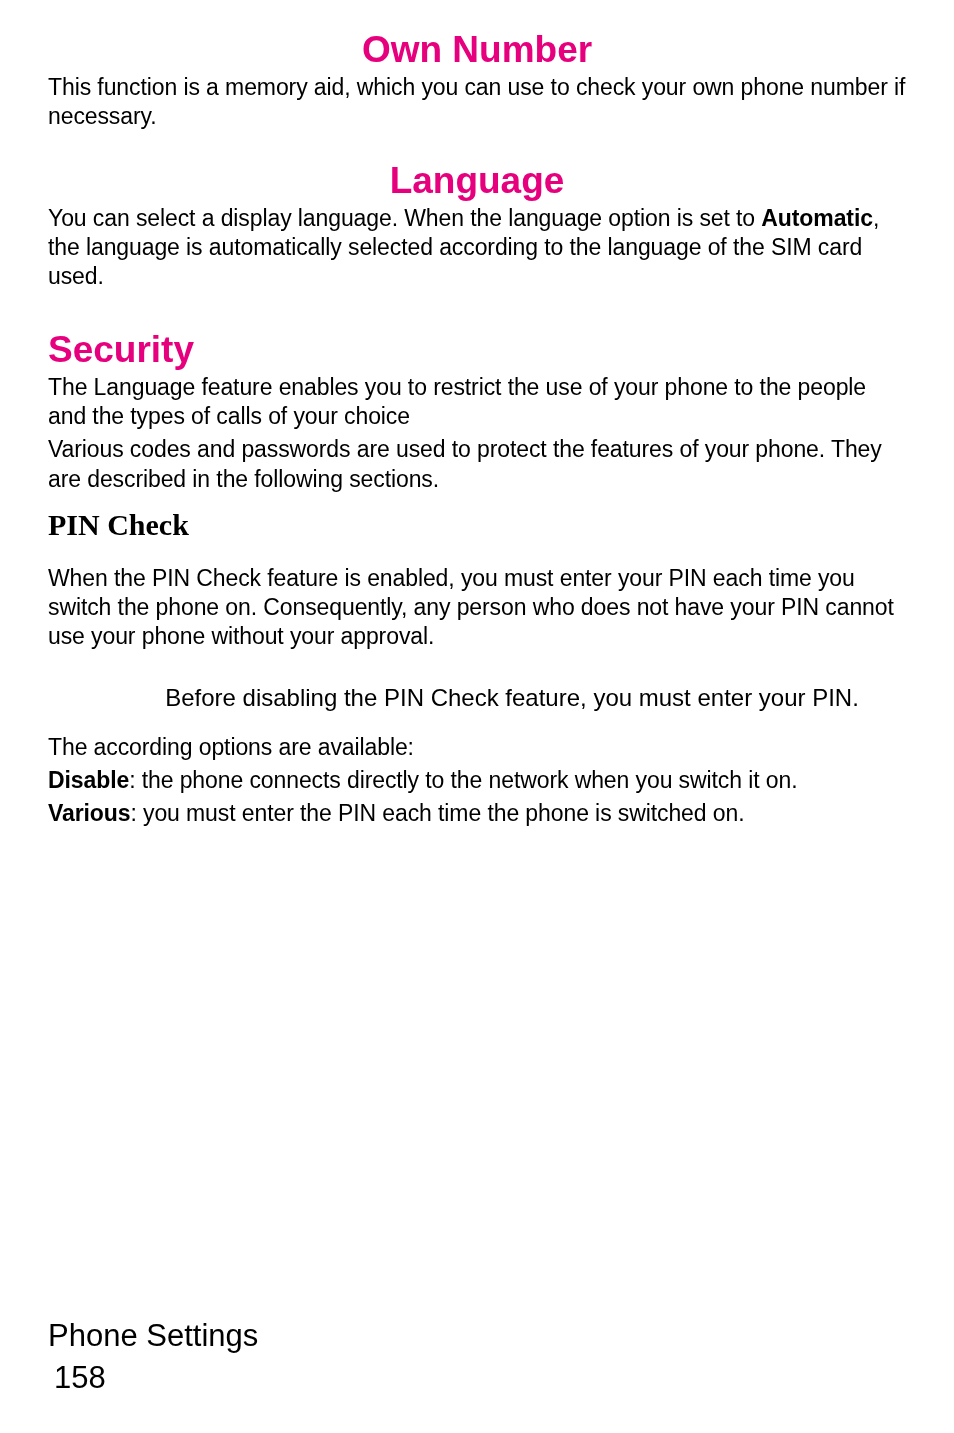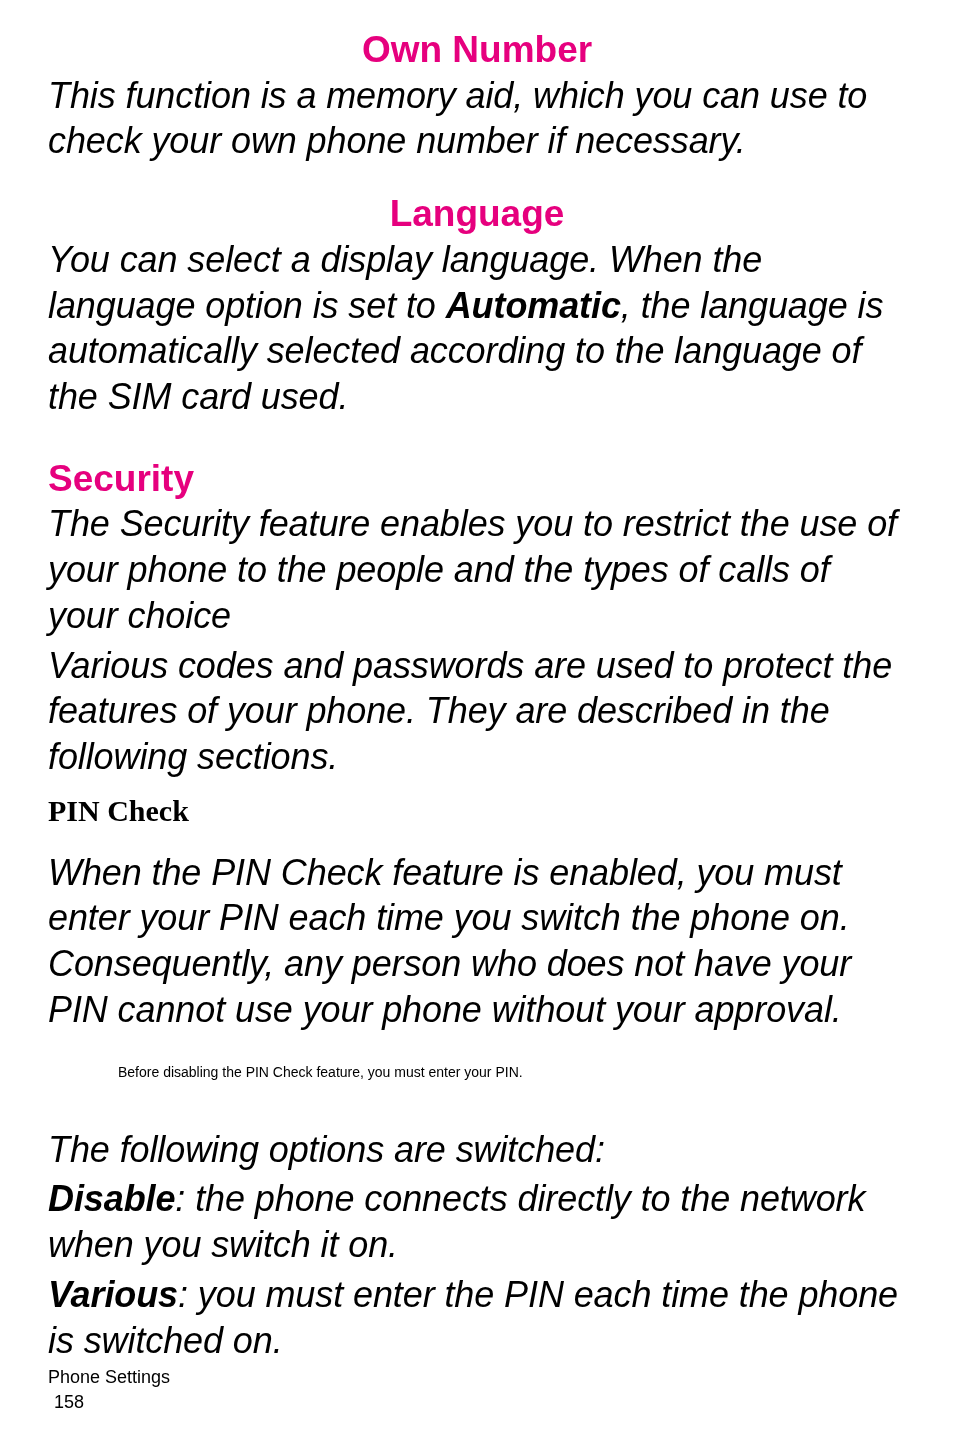--- a/index.html
+++ b/index.html
@@ -30,64 +30,64 @@
   }
   .h3 {
     font-size: 30px;
     font-weight: 700;
     font-family: Liberation Serif, serif;
     font-stretch: condensed;
     margin-top: 14px;
     margin-bottom: 22px;
   }
   .body {
-    font-size: 36px;
+    font-size: 23px;
     line-height: 1.27;
     letter-spacing: -0.1px;
-    font-style: italic;
   }
   .body + .body { margin-top: 4px; }
   .para-gap { margin-top: 30px; }
   .sec-break { margin-top: 39px; }
   .note {
-    font-size: 14px;
+    font-size: 24px;
     line-height: 1.3;
-    margin: 30px 0 46px 70px;
+    margin: 30px 0 20px 70px;
+    text-align: center;
   }
   .bold { font-weight: 700; }
   .footer {
     position: absolute;
     left: 48px;
-    bottom: 19px;
-    font-size: 18px;
+    bottom: 34px;
+    font-size: 31px;
     line-height: 1.35;
   }
   .footer .pg { margin-left: 6px; }
 </style>
 </head>
 <body>
 
 <h2 class="h-color h1">Own Number</h2>
 <p class="body">This function is a memory aid, which you can use to check your own phone number if necessary.</p>
 
 <h2 class="h-color h1 para-gap">Language</h2>
 <p class="body">
   <span>You can select a display language. When the language option is set to </span><span class="bold">Automatic</span><span>, the language is automatically selected according to the language of the SIM card used.</span>
 </p>
 
 <h2 class="h-color h2 sec-break">Security</h2>
-<p class="body">The Security feature enables you to restrict the use of your phone to the people and the types of calls of your choice</p>
+<p class="body">The Language feature enables you to restrict the use of your phone to the people and the types of calls of your choice</p>
 <p class="body">Various codes and passwords are used to protect the features of your phone. They are described in the following sections.</p>
 
 <h3 class="h3">PIN Check</h3>
 <p class="body">When the PIN Check feature is enabled, you must enter your PIN each time you switch the phone on. Consequently, any person who does not have your PIN cannot use your phone without your approval.</p>
 
 <p class="note">Before disabling the PIN Check feature, you must enter your PIN.</p>
 
-<p class="body">The following options are switched:</p>
+<p class="body">The according options are available:</p>
 <p class="body">
   <span class="bold">Disable</span><span>: the phone connects directly to the network when you switch it on.</span>
 </p>
 <p class="body">
   <span class="bold">Various</span><span>: you must enter the PIN each time the phone is switched on.</span>
 </p>
 
 <div class="footer">
   <div>Phone Settings</div>
   <div class="pg">158</div>

